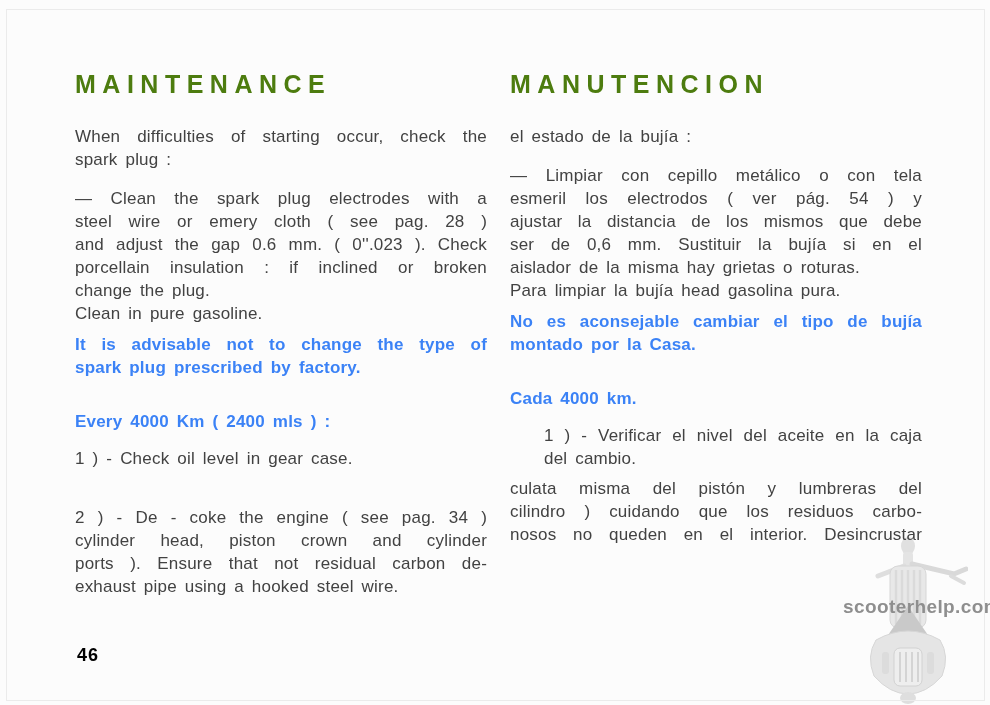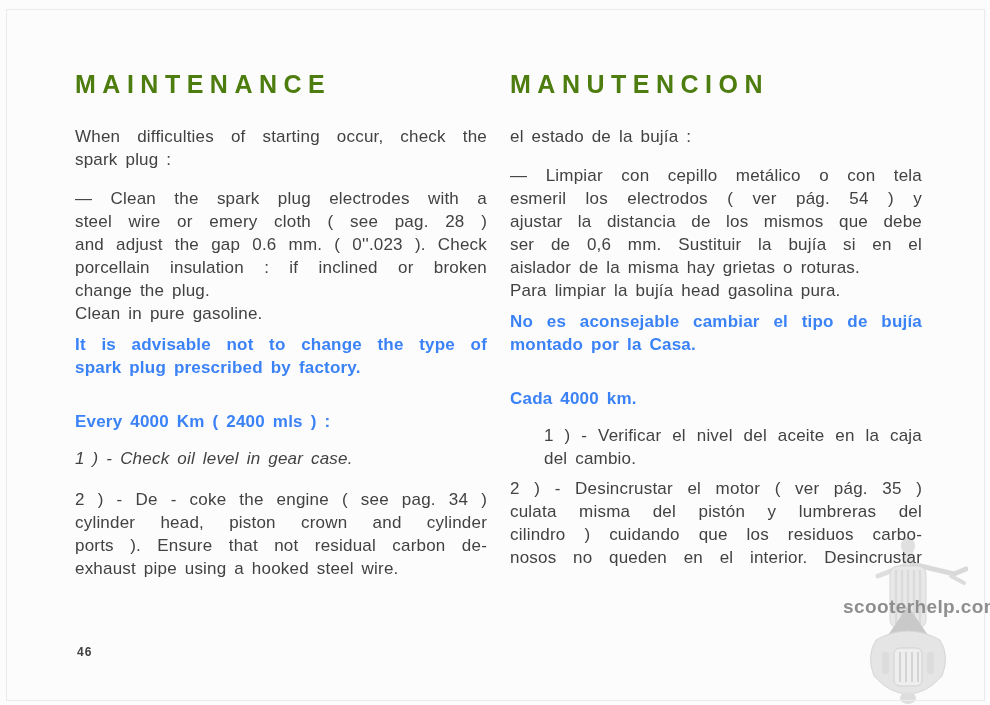--- a/index.html
+++ b/index.html
@@ -53,30 +53,30 @@
     height: 23px;
     overflow: visible;
   }
   .tlast { text-align-last: left; }
   .bold { font-weight: bold; color: #3b82f6; }
   .mb-16 { margin-bottom: 16px; }
   .mb-0  { margin-bottom: 0; }
   .mb-8  { margin-bottom: 8px; }
   .mb-31 { margin-bottom: 31px; }
   .mb-14 { margin-bottom: 14px; }
-  .mb-30 { margin-bottom: 18px; font-style: italic; }
+  .mb-30 { margin-bottom: 36px; }
   .mb-7  { margin-bottom: 7px; margin-left: 34px; }
   .page-number {
     position: absolute;
     left: 77px;
     top: 645px;
-    font-size: 12px;
+    font-size: 18px;
     font-weight: bold;
     letter-spacing: 1px;
-    color: #404040;
+    color: #000000;
     z-index: 1;
   }
   .watermark-text {
     position: absolute;
     left: 843px;
     top: 596px;
     font-size: 19px;
     font-weight: bold;
     letter-spacing: 0.4px;
     color: #8e8e8e;
@@ -171,21 +171,20 @@
       <div class="tline tlast">montado por la Casa.</div>
     </div>
   <div class="para bold mb-14">
       <div class="tline tlast">Cada 4000 km.</div>
     </div>
   <div class="para mb-7">
       <div class="tline">1 ) - Verificar el nivel del aceite en la caja</div>
       <div class="tline tlast">del cambio.</div>
     </div>
   <div class="para">
-      <div class="tline">2 ) - Desincrustar el motor ( ver pág. 35 )</div>
       <div class="tline">culata misma del pistón y lumbreras del</div>
       <div class="tline">cilindro ) cuidando que los residuos carbo-</div>
       <div class="tline">nosos no queden en el interior. Desincrustar</div>
     </div>
 </div>
 
 <div class="page-number">46</div>
 
 <div class="watermark-text">scooterhelp.com</div>
 

